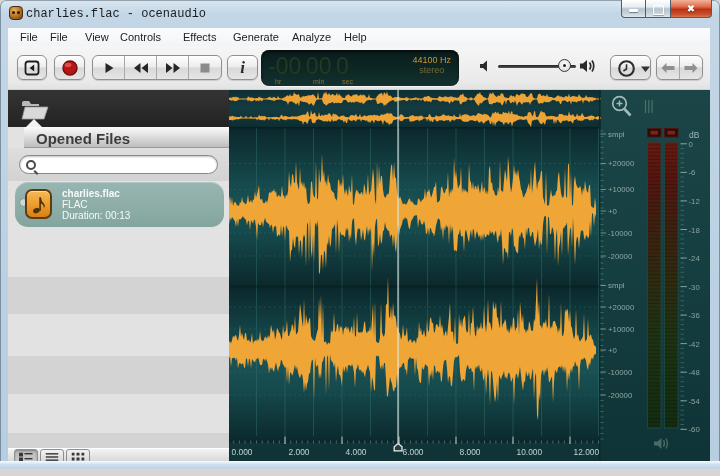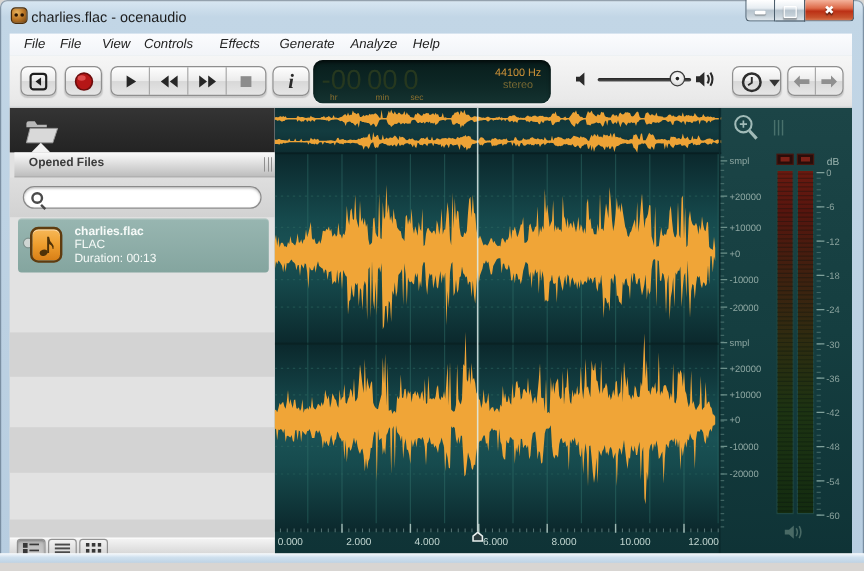--- a/index.html
+++ b/index.html
@@ -1,35 +1,35 @@
 <!DOCTYPE html>
 <html><head><meta charset="utf-8">
 <style>
 *{margin:0;padding:0;box-sizing:border-box;}
 html,body{width:720px;height:476px;overflow:hidden;font-family:"Liberation Sans",sans-serif;}
 body{background:#d8d6d3;position:relative;}
 .win{position:absolute;left:0;top:0;width:720px;height:468px;border-radius:6px 6px 5px 5px;
  background:linear-gradient(180deg,#d9e7f2 0%,#c2d6e6 3%,#b7cde0 100%);
  box-shadow:inset 0 0 0 1px rgba(70,90,110,.55), inset 0 1px 0 rgba(255,255,255,.7);}
-.titletxt{position:absolute;left:26px;top:7px;font-size:12px;color:#1c1c1c;}
+.titletxt{position:absolute;left:26px;top:7px;font-size:12px;color:#1c1c1c;font-family:Liberation Mono, monospace;}
 .appico{position:absolute;left:9px;top:6px;width:14px;height:14px;border-radius:4px;
  background:radial-gradient(circle at 35% 30%,#e8b45e 0%,#c07a28 45%,#6b4012 100%);border:1px solid #4a2c0a;}
 .appico:before{content:"";position:absolute;left:2px;top:4px;width:3px;height:3px;border-radius:50%;background:#2a1504;}
 .appico:after{content:"";position:absolute;right:2px;top:4px;width:3px;height:3px;border-radius:50%;background:#2a1504;}
 
 .caps{position:absolute;right:8px;top:0;height:19px;display:flex;}
 .cap{height:18px;border:1px solid #4c5e6c;border-top:none;background:linear-gradient(180deg,#ffffff 0%,#e7edf2 40%,#b6c3cd 52%,#c8d3db 80%,#dfe7ed 100%);position:relative;}
 .cap.mn{width:25px;border-radius:0 0 0 4px;}
 .cap.mx{width:25px;border-left:none;}
 .cap.cl{width:41px;border-left:none;border-radius:0 0 4px 0;background:linear-gradient(180deg,#f4b29b 0%,#dd6a49 40%,#bc3015 55%,#c7512c 85%,#d8764f 100%);}
 .cap.mn:before{content:"";position:absolute;left:7px;bottom:5px;width:9px;height:3px;background:#fff;border-radius:1px;box-shadow:0 1px 1px rgba(0,0,0,.4);}
 .cap.mx:before{content:"";position:absolute;left:7px;top:4.5px;width:9px;height:8px;border:1.7px solid #fff;border-radius:1px;box-shadow:0 1px 1px rgba(0,0,0,.3);}
 .cap.cl:before{content:"\2716";position:absolute;left:0;right:0;top:3px;text-align:center;color:#fff;font-size:10px;text-shadow:0 1px 1px rgba(0,0,0,.5);}
 
-.menubar{position:absolute;left:8px;top:28px;width:702px;height:18px;background:linear-gradient(180deg,#fbfcfe,#f2f4f8);font-size:11px;color:#222;font-style:italic;}
+.menubar{position:absolute;left:8px;top:28px;width:702px;height:18px;background:linear-gradient(180deg,#fbfcfe,#f2f4f8);font-size:11px;color:#222;}
 .menubar span{position:absolute;top:3px;}
 
 .toolbar{position:absolute;left:8px;top:46px;width:702px;height:44px;background:linear-gradient(180deg,#f6f6f6,#e9e9e9 85%,#e2e2e2);border-bottom:1px solid #cfcfcf;}
 .tbtn{position:absolute;top:9px;height:25px;border:1px solid #8f8f8f;border-radius:6px;
  background:linear-gradient(180deg,#fefefe 0%,#ececec 48%,#d8d8d8 52%,#e6e6e6 100%);
  box-shadow:0 1px 1px rgba(0,0,0,.15), inset 0 1px 0 #fff;}
 .grp{position:absolute;top:9px;height:25px;border:1px solid #8f8f8f;border-radius:6px;
  background:linear-gradient(180deg,#fefefe 0%,#ececec 48%,#d8d8d8 52%,#e6e6e6 100%);
  box-shadow:0 1px 1px rgba(0,0,0,.15), inset 0 1px 0 #fff;display:flex;}
 .grp .gb{position:relative;border-right:1px solid #a8a8a8;}
@@ -45,28 +45,28 @@
 .thz .st{color:#7a6a33;}
 .tlabels{position:absolute;left:0;top:28px;font-size:7px;color:#8a7030;width:198px;}.tlabels i{font-style:normal;position:absolute;top:0;}
 
 .vol-line{position:absolute;left:490px;top:19px;width:78px;height:3px;background:linear-gradient(180deg,#222,#555);border-radius:2px;}
 .vol-knob{position:absolute;left:550px;top:13px;width:13px;height:13px;border-radius:50%;background:radial-gradient(circle at 50% 40%,#ffffff 0%,#e8e8e8 55%,#bdbdbd 100%);border:1px solid #3a3a3a;}
 .vol-knob:before{content:"";position:absolute;left:4px;top:4px;width:3px;height:3px;border-radius:50%;background:#222;}
 
 .side{position:absolute;left:8px;top:90px;width:221px;height:372px;background:#e2e2e2;overflow:hidden;}
 .darkbar{position:absolute;left:0;top:0;width:221px;height:37px;background:linear-gradient(180deg,#343434,#232323);}
 .notch{position:absolute;left:18px;top:29px;width:0;height:0;border-left:8px solid transparent;border-right:8px solid transparent;border-bottom:8px solid #f2f2f2;}
-.ofhead{position:absolute;left:4px;top:37px;width:223px;height:21px;background:linear-gradient(180deg,#fbfbfb 0%,#d9d9d9 55%,#bdbdbd 100%);border-bottom:1px solid #9a9a9a;font-size:10px;font-weight:bold;color:#3c3c3c;}
+.ofhead{position:absolute;left:16px;top:37px;width:223px;height:21px;background:linear-gradient(180deg,#fbfbfb 0%,#d9d9d9 55%,#bdbdbd 100%);border-bottom:1px solid #9a9a9a;font-size:15px;font-weight:bold;color:#3c3c3c;}
 .grip{position:absolute;right:7px;top:4px;width:8px;height:12px;
  background:repeating-linear-gradient(90deg,#8f8f8f 0 1px,transparent 1px 3px);}
 .searcharea{position:absolute;left:0;top:58px;width:221px;height:33px;background:linear-gradient(180deg,#dedede,#d2d2d2);}
 .sbox{position:absolute;left:11px;top:7px;width:199px;height:19px;border-radius:10px;background:#fff;border:1px solid #8a8a8a;box-shadow:inset 0 1px 2px rgba(0,0,0,.25);}
 .mag{position:absolute;left:6px;top:3.5px;width:10px;height:10px;border:2px solid #4a4a4a;border-radius:50%;}
 .mag:after{content:"";position:absolute;left:7px;top:8px;width:2px;height:5px;background:#4a4a4a;transform:rotate(-45deg);}
-.fitem{position:absolute;left:7px;top:92px;width:209px;height:45px;border-radius:3px;background:linear-gradient(180deg,#98b6b1,#84a59f);box-shadow:inset 0 1px 0 rgba(255,255,255,.25);}
+.fitem{position:absolute;left:7px;top:92px;width:209px;height:45px;border-radius:13px;background:linear-gradient(180deg,#98b6b1,#84a59f);box-shadow:inset 0 1px 0 rgba(255,255,255,.25);}
 .fdot{position:absolute;left:3.5px;top:15.5px;width:9px;height:9px;border-radius:50%;background:#cfd6d3;border:1px solid #7e928d;}
 .ficon{position:absolute;left:10px;top:6.5px;width:27px;height:30px;border-radius:7px;background:linear-gradient(180deg,#f7b858 0%,#ee9e2e 50%,#d87f17 100%);border:2px solid #5f3c10;box-shadow:inset 0 1px 0 rgba(255,255,255,.5);}
 .ftxt{position:absolute;left:47px;top:6px;color:#f6faf8;font-size:10px;line-height:11px;}
 .ftxt b{font-size:10px;}
 
 .strp{position:absolute;left:0;width:221px;height:39px;}
 
 .sfoot{position:absolute;left:0;top:358px;width:221px;height:14px;background:linear-gradient(180deg,#f4f4f4,#d6d6d6);border-top:1px solid #ffffff;}
 .vbtn{position:absolute;top:0px;height:15px;width:24px;border:1px solid #909090;border-radius:3px;background:linear-gradient(180deg,#f2f2f2,#d4d4d4);}
 .vbtn.sel{background:linear-gradient(180deg,#b9b9b9,#cdcdcd);box-shadow:inset 0 1px 2px rgba(0,0,0,.3);}

